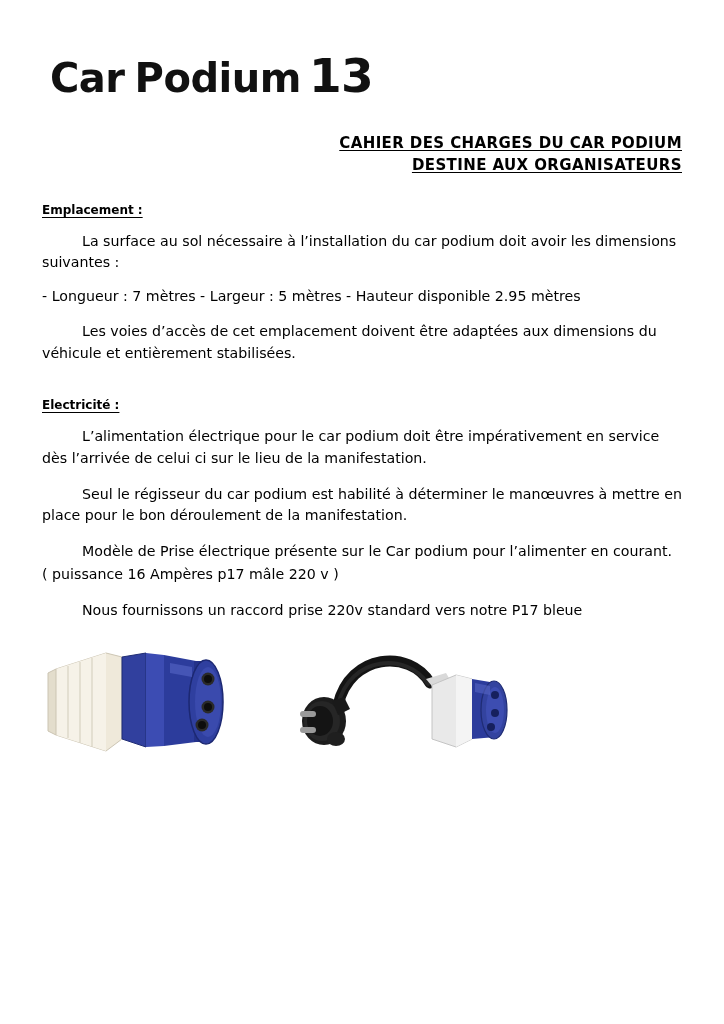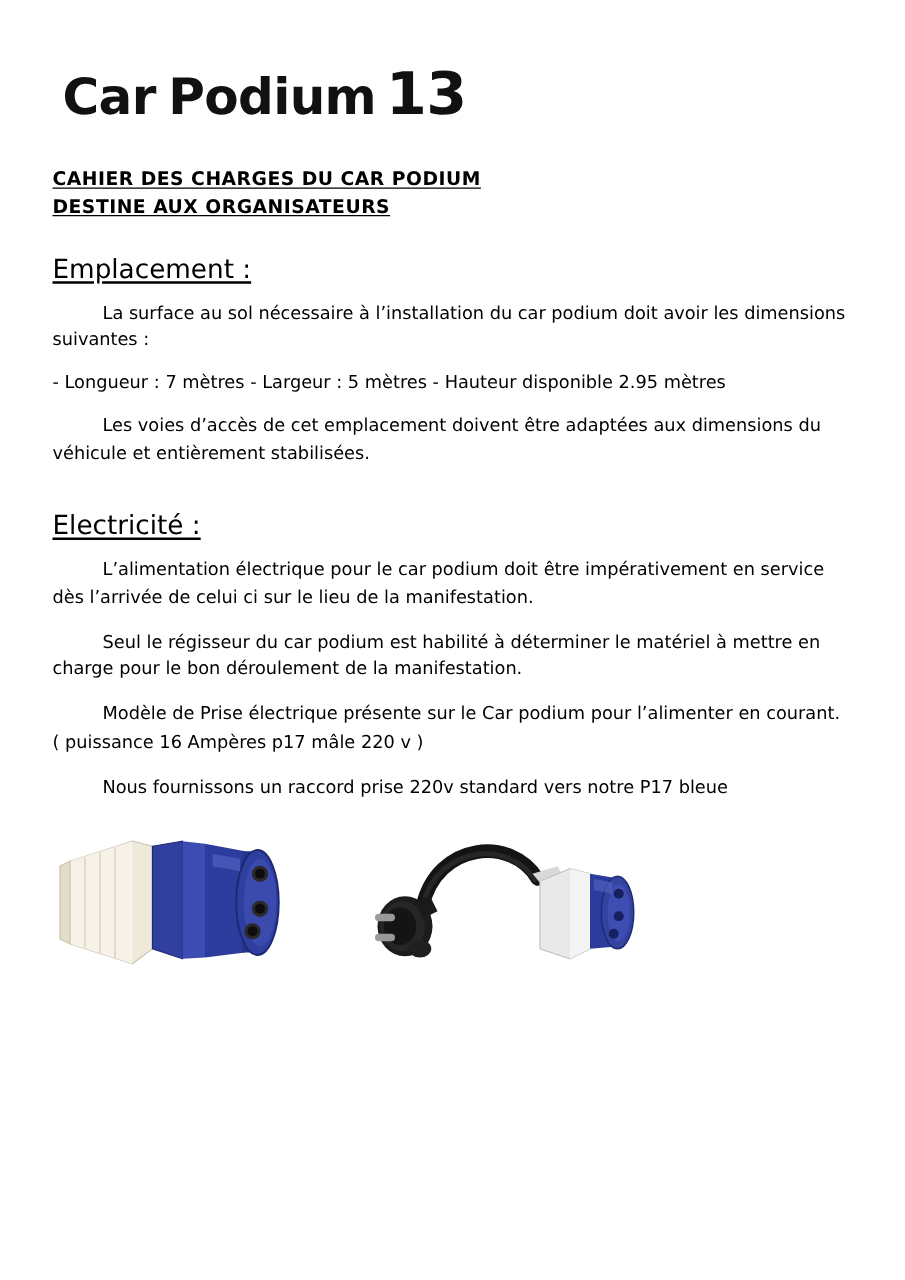--- a/index.html
+++ b/index.html
@@ -38,37 +38,37 @@
     display: flex;
     align-items: baseline;
   }
   .logo .word1 { font-size: 40px; }
   .logo .word2 { font-size: 40px; margin-left: 10px; }
   .logo .num   { font-size: 47px; margin-left: 8px; font-weight: bold; }
 
   
   .doc-title {
     margin-top: 34px;
-    text-align: left;
+    text-align: right;
     font-family: "DejaVu Sans", "Liberation Sans", sans-serif;
     font-weight: bold;
     font-size: 15px;
     line-height: 1.45;
     letter-spacing: 0.4px;
   }
   .doc-title .tline {
     display: block;
     text-decoration: underline;
     text-underline-offset: 2px;
   }
 
   
   .section-heading {
-    font-weight: normal;
-    font-size: 21px;
+    font-weight: bold;
+    font-size: 12px;
     text-decoration: underline;
     text-underline-offset: 3px;
     margin-top: 26px;
     margin-bottom: 8px;
   }
   #sec-electricite-heading { margin-top: 34px; }
 
   p.body {
     font-size: 14.2px;
     line-height: 1.52;
@@ -117,21 +117,21 @@
     <span class="tline">DESTINE AUX ORGANISATEURS</span>
   </div>
 
   <div class="section-heading">Emplacement :</div>
   <p class="body indent">La surface au sol nécessaire à l’installation du car podium doit avoir les dimensions suivantes :</p>
   <p class="body tight">- Longueur : 7 mètres - Largeur : 5 mètres - Hauteur disponible 2.95 mètres</p>
   <p class="body indent">Les voies d’accès de cet emplacement doivent être adaptées aux dimensions du véhicule et entièrement stabilisées.</p>
 
   <div class="section-heading" id="sec-electricite-heading">Electricité :</div>
   <p class="body indent">L’alimentation électrique pour le car podium doit être impérativement en service dès l’arrivée de celui ci sur le lieu de la manifestation.</p>
-  <p class="body indent">Seul le régisseur du car podium est habilité à déterminer le matériel à mettre en charge pour le bon déroulement de la manifestation.</p>
+  <p class="body indent">Seul le régisseur du car podium est habilité à déterminer le manœuvres à mettre en place pour le bon déroulement de la manifestation.</p>
   <p class="body indent">Modèle de Prise électrique présente sur le Car podium pour l’alimenter en courant.</p>
   <p class="body">( puissance 16 Ampères p17 mâle 220 v )</p>
   <p class="body indent">Nous fournissons un raccord prise 220v standard vers notre P17 bleue</p>
 
   <div class="images">
 
     <svg class="plug1" viewBox="0 0 190 126">
 
       <g>
         <polygon points="10,22 60,6 76,10 76,92 60,104 10,88" fill="#efe9da" stroke="#cdc6b4" stroke-width="1"></polygon>

